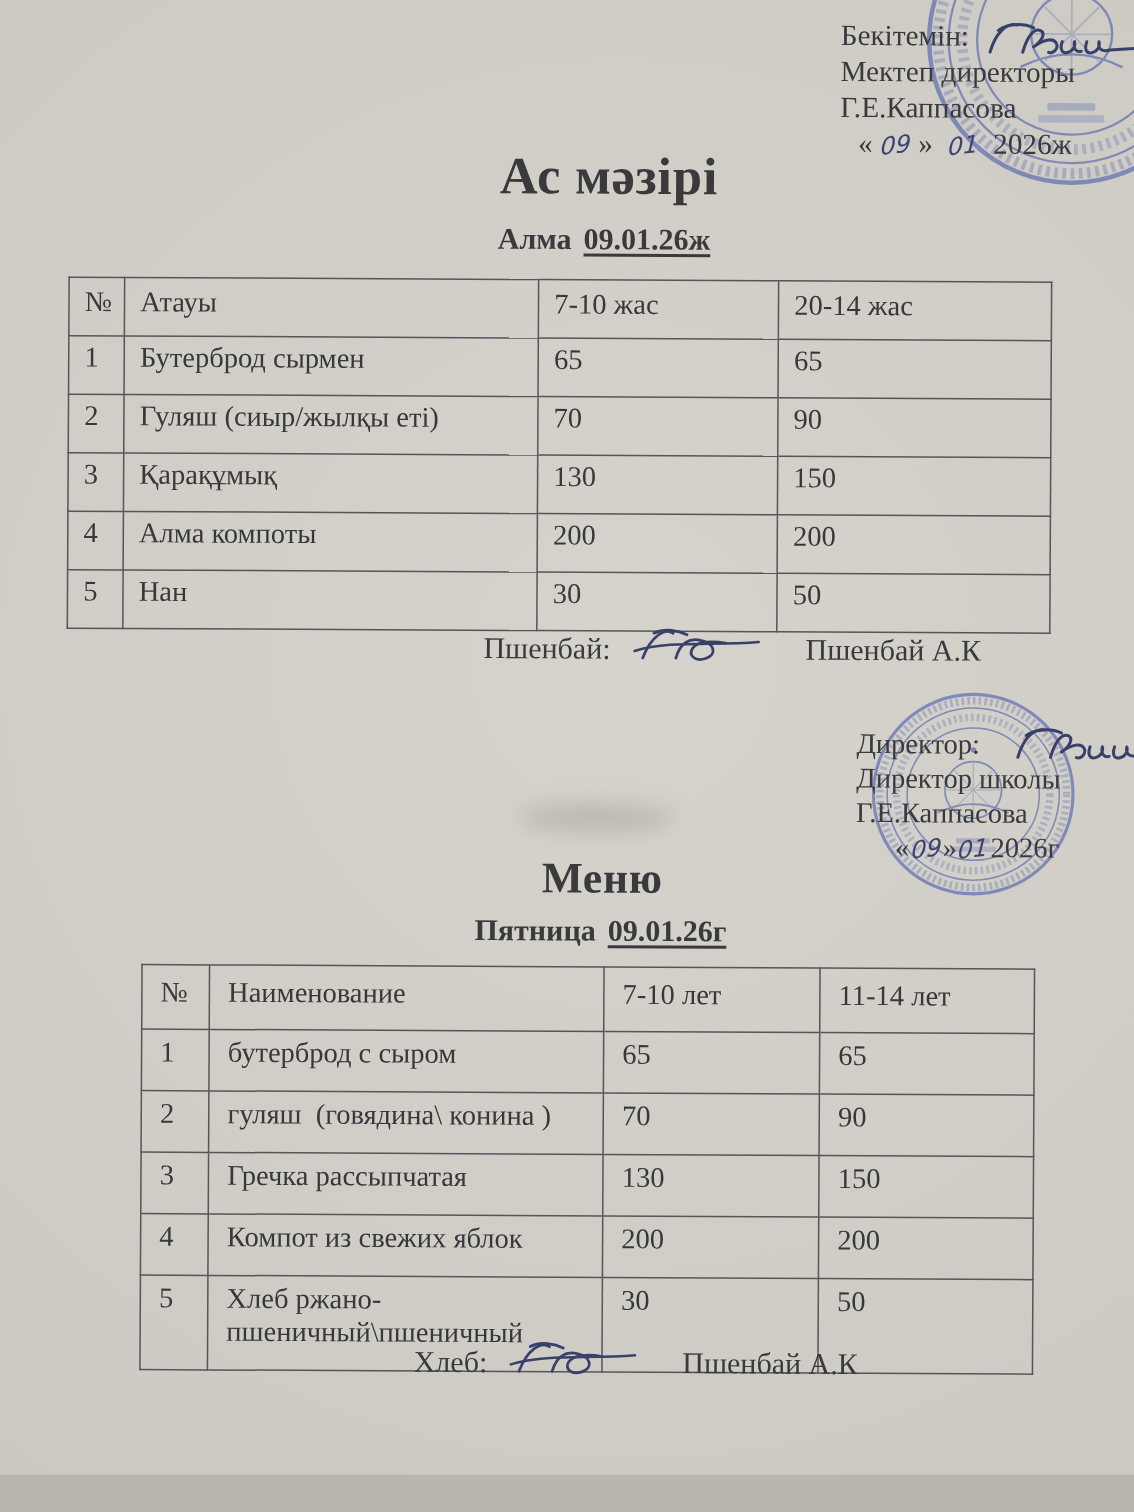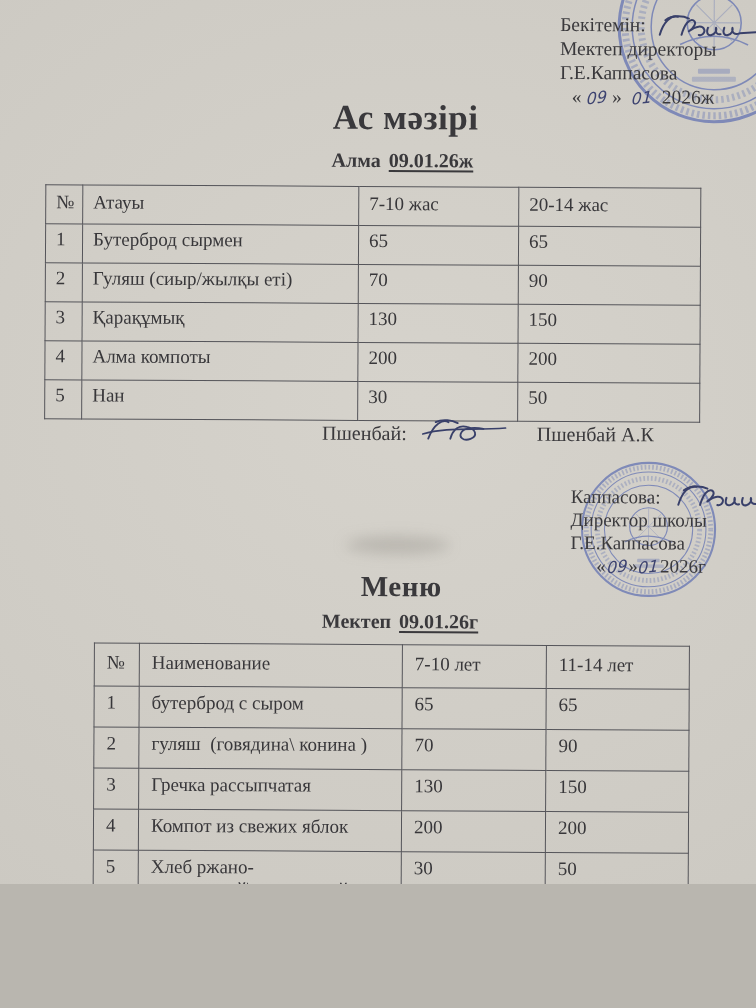--- a/index.html
+++ b/index.html
@@ -2,21 +2,21 @@
 <html><head>
 <meta charset="utf-8">
 <style>
   html,body{margin:0;padding:0;}
   body{
     width:756px;height:1008px;overflow:hidden;
     background:#b9b6af;
     font-family:"Liberation Serif","DejaVu Serif",serif;
   }
   .paper{
-    position:relative;width:756px;height:884px;overflow:hidden;
+    position:relative;width:756px;height:983px;overflow:hidden;
     background:
       radial-gradient(120% 90% at 55% 45%, #d6d3cc 0%, #cfccc5 55%, #c9c6bf 100%);
     color:#3a393c;
   }
   .tilt{position:absolute;inset:0;transform:rotate(0.3deg);transform-origin:50% 50%;}
 
   
   .stamp{position:absolute;color:#6070b2;opacity:0.72;}
   .stamp1{left:612px;top:-75px;width:200px;height:200px;}
   .stamp2{left:579px;top:458px;width:140px;height:140px;}
@@ -194,37 +194,37 @@
       <circle cx="100" cy="58" r="2.6" fill="currentColor" stroke="none"></circle>
       <rect x="84" y="142" width="32" height="5" rx="1" fill="currentColor" stroke="none" opacity="0.5"></rect>
       <rect x="78" y="150" width="44" height="5" rx="1" fill="currentColor" stroke="none" opacity="0.4"></rect>
     </g>
   </svg>
 
   <div class="ghost-smudge"></div>
 
   <div class="approval approval-ru">
     <div class="appr-line1">
-      <span>Каппасова:</span>
+      <span>Директор:</span>
       <svg class="sig sig-director" viewBox="0 0 130 40" aria-hidden="true">
         <path d="M4 28 C8 14 16 6 24 8" stroke-width="2.2"></path>
         <path d="M10 12 C18 6 30 7 36 10" stroke-width="2.2"></path>
         <path d="M28 28 C31 17 36 10 41 12 C45 14 42 20 36 24 C44 18 51 17 53 22 C54 26 50 29 47 28 M57 20 C55 26 57 29 61 28 C65 27 67 23 66 20 C65 25 67 28 71 27 M75 20 C73 26 75 29 79 28 C83 27 85 23 84 20 C83 25 86 28 92 26 L122 24" stroke-width="2.2"></path>
       </svg>
     </div>
     <div>Директор школы</div>
     <div>Г.Е.Каппасова</div>
     <div class="date-line-ru">
       <span>«</span><span class="hand">09</span><span>»</span><span class="hand">01</span><span>2026г</span>
     </div>
   </div>
 
   <h2 class="title-ru">Меню</h2>
   <div class="subtitle subtitle-ru">
-    <span>Мектеп</span><span class="u">09.01.26г</span>
+    <span>Пятница</span><span class="u">09.01.26г</span>
   </div>
 
   <table class="menu-table table-ru">
     <colgroup>
           <col style="width:45px">
           <col style="width:263px">
           <col style="width:144px">
           <col style="width:143px">
         </colgroup>
     <thead>

